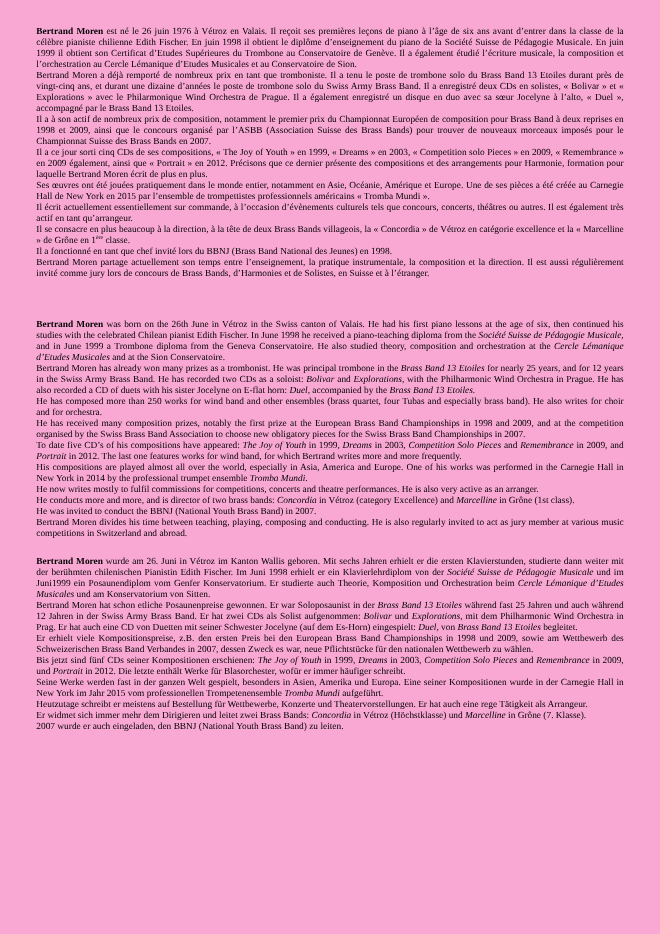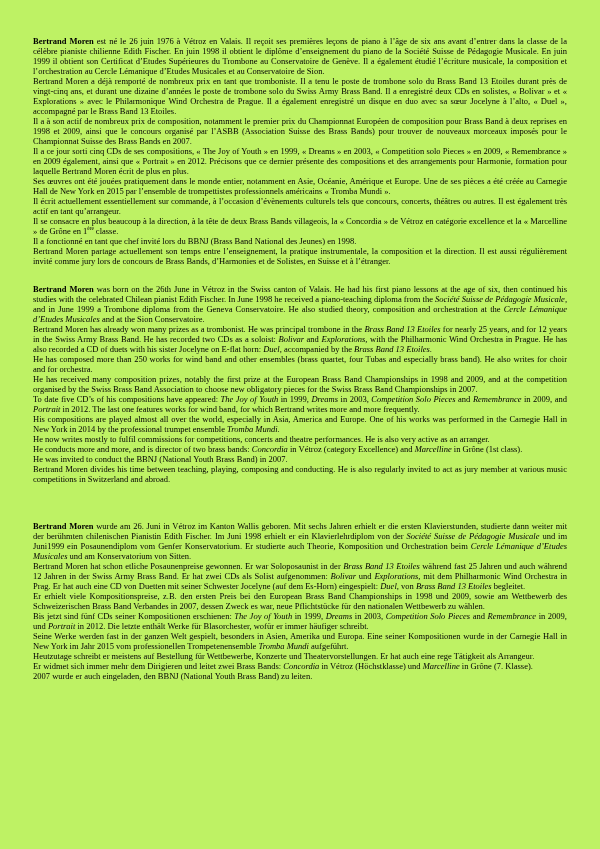--- a/index.html
+++ b/index.html
@@ -1,34 +1,34 @@
 <!DOCTYPE html>
 <html><head>
 <meta charset="utf-8">
 <style>
   html, body { margin: 0; padding: 0; background: #ffffff; }
   .page {
     position: relative;
     width: 600px;
     height: 849px;
-    background: #bef264;
+    background: #f9a8d4;
     box-sizing: border-box;
-    padding: 36px 33px 0 33px;
+    padding: 23px 33px 0 33px;
     overflow: hidden;
   }
   .doc {
     font-family: "Liberation Serif", "DejaVu Serif", serif;
     font-size: 8.5px;
     line-height: 10px;
     color: #000000;
     text-align: justify;
   }
   .section { margin: 0; }
-  .section.gap-small { margin-top: 18px; }
-  .section.gap-large { margin-top: 37px; }
+  .section.gap-small { margin-top: 36px; }
+  .section.gap-large { margin-top: 16px; }
   .doc p { margin: 0; padding: 0; }
   .run-b { font-weight: bold; }
   .run-i { font-style: italic; }
   .run-sup { vertical-align: super; font-size: 0.62em; line-height: 0; }
 </style>
 </head>
 <body>
 
 <div class="page">
   <div class="doc" id="doc" style="color: rgb(0, 0, 0);">

